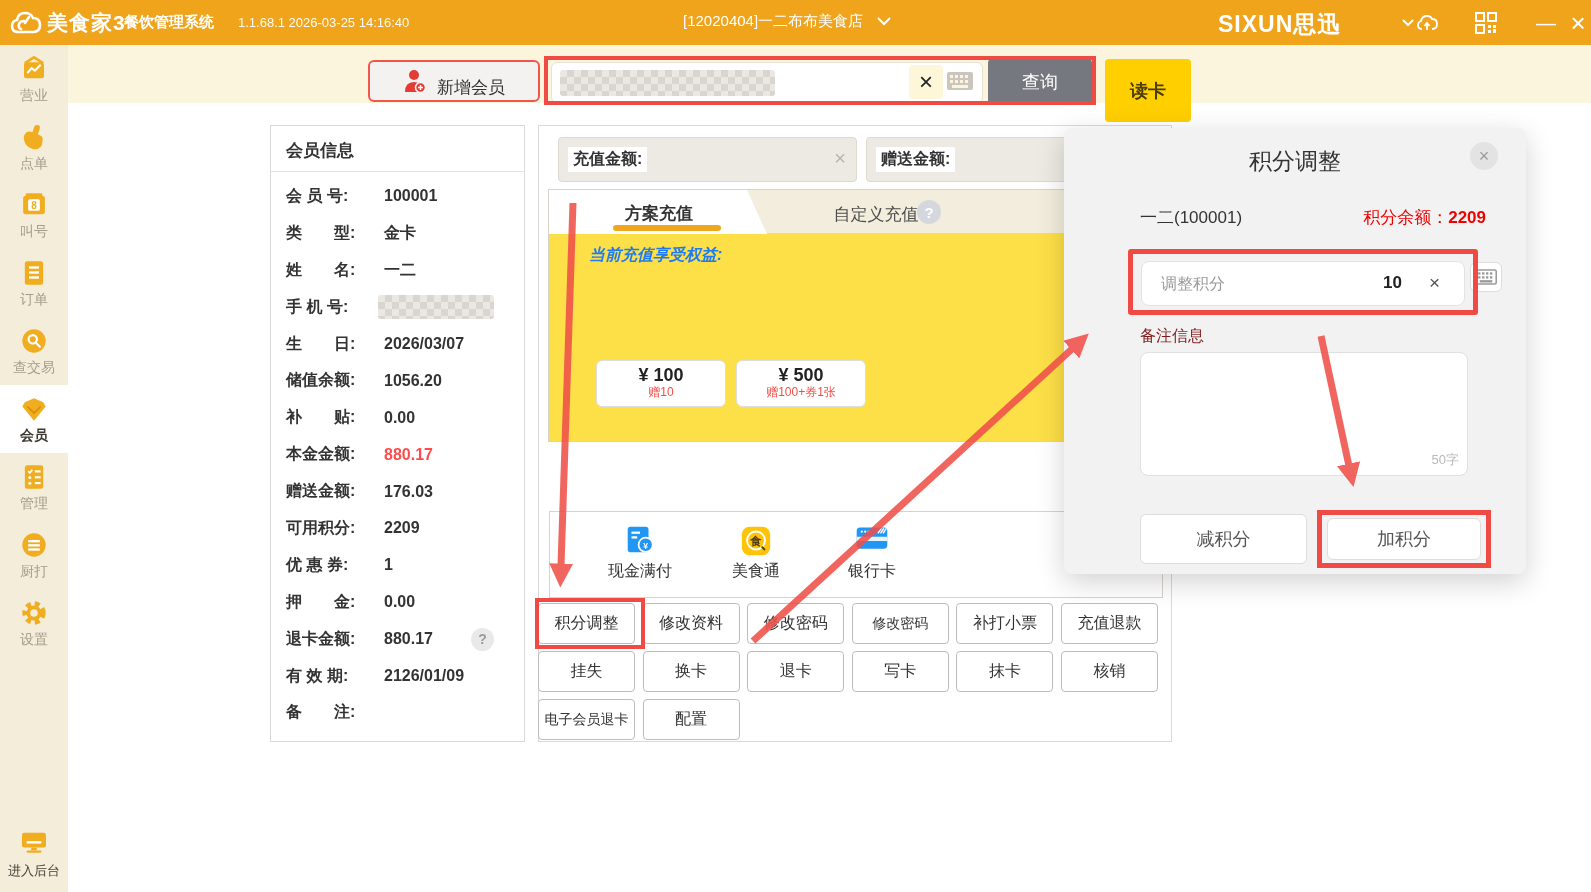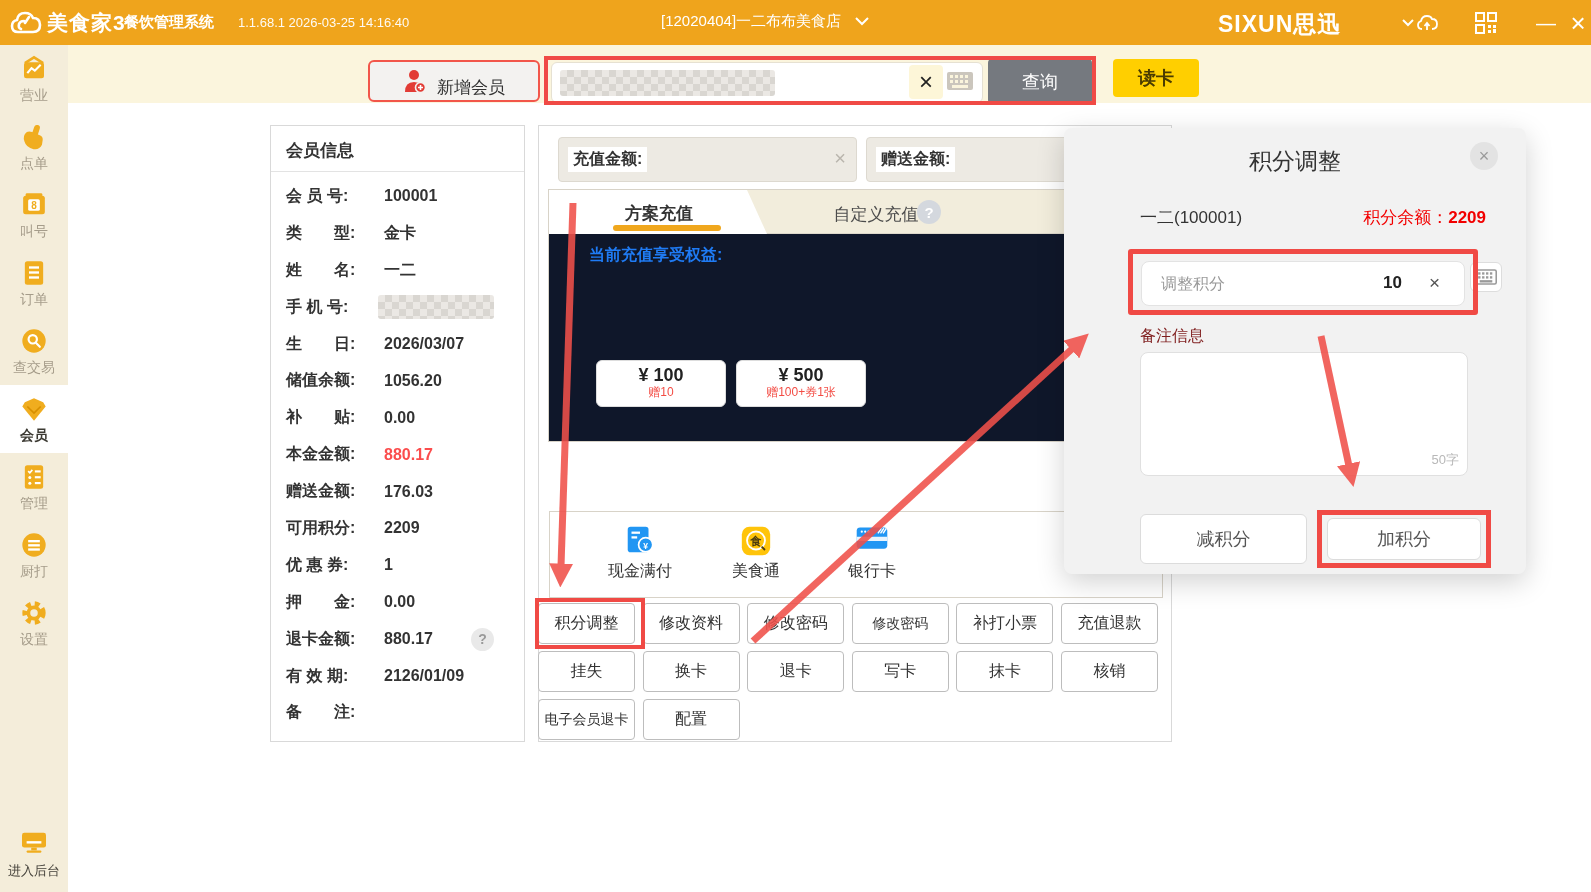--- a/index.html
+++ b/index.html
@@ -5,21 +5,21 @@
   html,body{margin:0;padding:0;background:#fff;}
   *{box-sizing:border-box;font-family:"Liberation Sans","DejaVu Sans",sans-serif;}
   #app{position:relative;width:1591px;height:892px;background:#fff;overflow:hidden;}
   .abs{position:absolute;}
 
   
   #topbar{position:absolute;left:0;top:0;width:1591px;height:45px;background:#efa41c;color:#fff;}
   #logo-text{position:absolute;left:47px;top:9px;font-size:21px;font-weight:bold;letter-spacing:1px;}
   #app-name{position:absolute;left:124px;top:13px;font-size:15px;font-weight:bold;}
   #version{position:absolute;left:238px;top:15px;font-size:13px;opacity:.95;}
-  #store-select{position:absolute;left:661px;top:12px;font-size:15px;cursor:pointer;display:flex;gap:14px;align-items:center;}
+  #store-select{position:absolute;left:683px;top:12px;font-size:15px;cursor:pointer;display:flex;gap:14px;align-items:center;}
   #brand{position:absolute;left:1218px;top:9px;font-size:23px;font-weight:bold;letter-spacing:1px;}
   .tb-ico{position:absolute;top:12px;width:24px;height:22px;display:flex;align-items:center;justify-content:center;color:#fff;}
 
   
   #sidebar{position:absolute;left:0;top:45px;width:68px;height:847px;background:#f4edda;display:flex;flex-direction:column;}
   .side-item{height:68px;display:flex;flex-direction:column;align-items:center;justify-content:center;cursor:pointer;}
   .side-item .lbl{font-size:14px;color:#a59c8a;margin-top:3px;}
   .side-item.active{background:#fff;}
   .side-item.active .lbl{color:#3c3a33;font-weight:bold;}
   .side-item svg{width:30px;height:30px;display:block;}
@@ -28,46 +28,46 @@
   #side-footer svg{width:28px;height:24px;}
 
   
   #toolbar{position:absolute;left:68px;top:45px;width:1523px;height:58px;background:#fbf5dd;}
   #add-member{position:absolute;left:300px;top:15px;width:172px;height:42px;background:#f3f2f0;border:2px solid #f2564a;border-radius:6px;display:flex;align-items:flex-end;justify-content:center;gap:10px;font-size:17px;color:#333;cursor:pointer;}
   #search-box{position:absolute;left:483px;top:17px;width:432px;height:41px;background:#fff;border:1px solid #e6e1d2;border-radius:6px;cursor:text;}
   .mosaic{background:repeating-conic-gradient(#d9d6d1 0% 25%, #ebe8e4 0% 50%) 0 0/14px 14px;filter:blur(.6px);border-radius:3px;}
   #search-clear{position:absolute;left:841px;top:20px;width:34px;height:34px;background:#fdf6d8;border-radius:4px;font-size:24px;color:#222;display:flex;align-items:center;justify-content:center;cursor:pointer;}
   #search-kb{position:absolute;left:878px;top:26px;cursor:pointer;}
   #query-btn{position:absolute;left:920px;top:14px;width:104px;height:45px;background:#75797f;color:#fff;border:none;border-radius:4px;font-size:18px;cursor:pointer;}
-  #read-card-btn{position:absolute;left:1037px;top:14px;width:86px;height:38px;background:#ffcf00;color:#4a3b00;border:none;border-radius:4px;font-size:18px;font-weight:bold;cursor:pointer;margin-left:8px;}
+  #read-card-btn{position:absolute;left:1037px;top:14px;width:86px;height:63px;background:#ffcf00;color:#4a3b00;border:none;border-radius:4px;font-size:18px;font-weight:bold;cursor:pointer;}
 
   
   #member-panel{position:absolute;left:270px;top:125px;width:255px;height:617px;background:#fff;border:1px solid #d9d9d9;}
   #member-title{position:absolute;left:15px;top:13px;font-size:17px;font-weight:bold;color:#333;}
   #member-sep{position:absolute;left:0;top:45px;width:100%;border-top:1px solid #e3e3e3;}
   #member-fields{position:absolute;left:15px;top:52px;right:8px;}
   .m-row{height:36.9px;display:flex;align-items:center;font-size:16px;color:#333;}
   .m-row .flabel{white-space:pre;width:86px;flex:none;font-weight:600;}
   .m-row .fvalue{font-weight:600;margin-left:12px;}
   .m-row .fvalue.red{color:#fb4d4d;}
   .help-dot{width:23px;height:23px;border-radius:50%;background:#e9e9e9;color:#9a9a9a;font-size:14px;font-weight:bold;display:flex;align-items:center;justify-content:center;margin-left:auto;margin-right:22px;cursor:pointer;}
 
   
   #recharge-panel{position:absolute;left:538px;top:125px;width:634px;height:617px;background:#fff;border:1px solid #d9d9d9;padding-left:27px;}
   .amt-box{position:absolute;top:11px;width:299px;height:45px;background:#edeae3;border:1px solid #ddd9d0;border-radius:4px;cursor:text;}
   .amt-label{position:absolute;left:9px;top:9px;background:#fff;padding:2px 5px;font-size:16px;font-weight:bold;color:#333;}
   .amt-clear{position:absolute;right:10px;top:9px;font-size:20px;color:#b9b5ad;cursor:pointer;}
-  #tab-box{position:absolute;left:9px;top:63px;width:614px;height:253px;border:1px solid #d8d3c8;background:#0f172a;}
+  #tab-box{position:absolute;left:9px;top:63px;width:614px;height:253px;border:1px solid #d8d3c8;background:#fde047;}
   #tab-header{position:absolute;left:0;top:0;width:100%;height:44px;background:#f2eddc;border-bottom:1px solid #ddd8cb;}
   #tab-active-bg{position:absolute;left:0;top:0;width:218px;height:44px;background:#fff;clip-path:polygon(0 0,198px 0,218px 44px,0 44px);}
   #tab1{position:absolute;left:30px;top:12px;width:160px;text-align:center;font-size:17px;font-weight:bold;color:#333;cursor:pointer;}
   #tab1-underline{position:absolute;left:64px;top:35px;width:108px;height:6px;border-radius:3px;background:#f0a71d;}
   #tab2{position:absolute;left:272px;top:13px;width:110px;text-align:center;font-size:17px;color:#4c4c4c;cursor:pointer;}
   #tab2-help{position:absolute;left:368px;top:10px;width:24px;height:24px;border-radius:50%;background:#d4d8de;color:#fff;font-size:15px;font-weight:bold;display:flex;align-items:center;justify-content:center;cursor:pointer;}
-  #benefits{position:absolute;left:40px;top:55px;font-size:16px;font-weight:bold;color:#1f7bf4;}
+  #benefits{position:absolute;left:40px;top:55px;font-size:16px;font-weight:bold;color:#1f7bf4;font-style:italic;}
   #plans{position:absolute;left:47px;top:170px;display:flex;gap:10px;}
   .plan-card{width:130px;height:47px;background:#fff;border:1px solid #ddd;border-radius:6px;text-align:center;cursor:pointer;padding-top:4px;}
   .plan-amt{font-size:18px;font-weight:bold;color:#222;line-height:20px;}
   .plan-gift{font-size:12px;color:#f34c44;line-height:15px;}
   #pay-box{position:absolute;left:10px;top:385px;width:614px;height:87px;border:1px solid #d8d3c8;background:#fff;display:flex;justify-content:flex-start;gap:52px;padding:12px 0 0 58px;}
   .pay-item{width:64px;display:flex;flex-direction:column;align-items:center;cursor:pointer;}
   .pay-item .lbl{font-size:16px;color:#333;margin-top:5px;white-space:nowrap;}
   
   #actions{position:absolute;left:538px;top:603px;width:634px;}
   .act-row{position:absolute;left:0;display:flex;gap:7.6px;}

